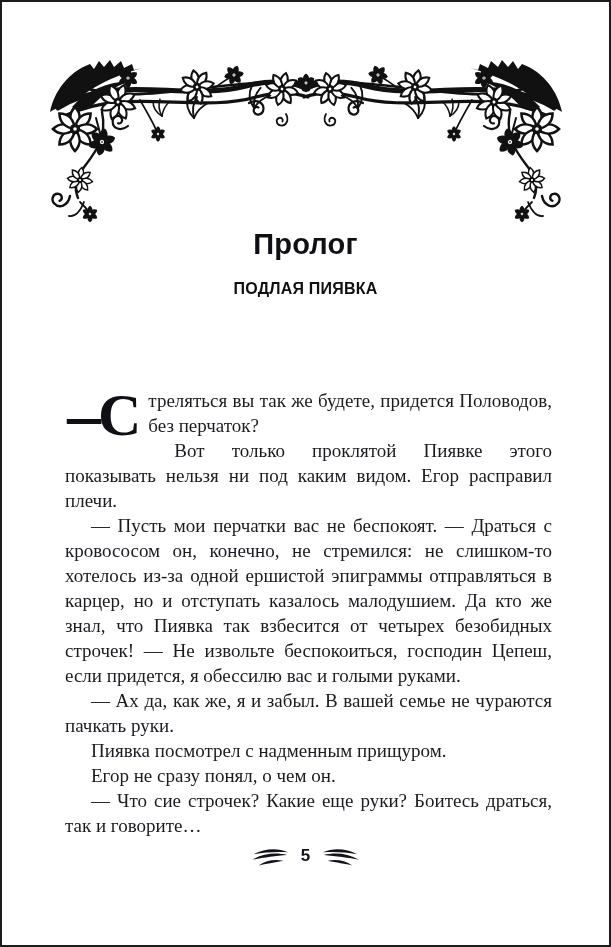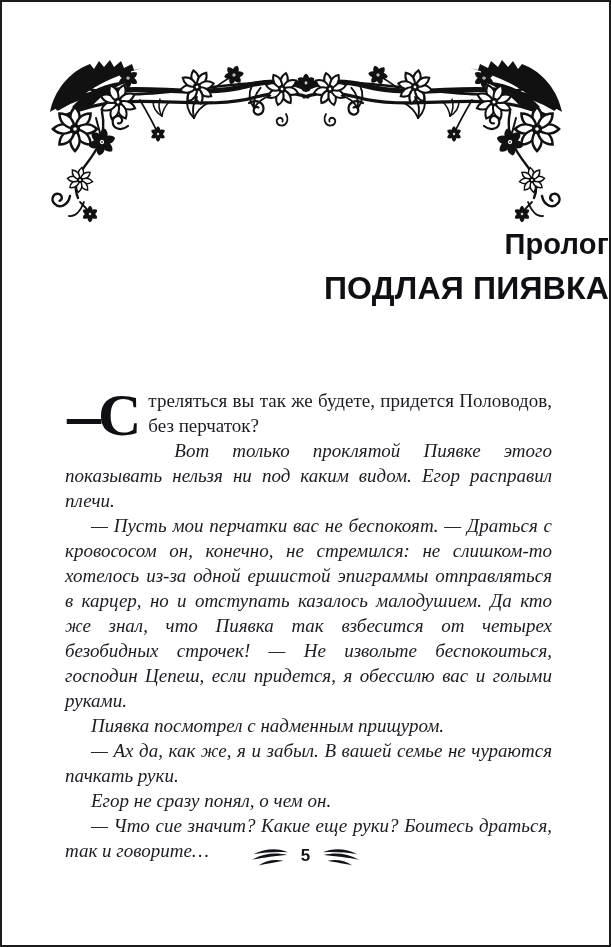--- a/index.html
+++ b/index.html
@@ -15,47 +15,47 @@
     font-family:"Liberation Serif", serif;
   }
   .ornament {
     position:absolute;
     top:54px; left:50%;
     transform:translateX(-50%);
   }
   .heading {
     position:absolute;
     top:226px; left:0; width:100%;
-    text-align:right;
+    text-align:center;
     font-family:"Liberation Sans", sans-serif;
     color:#101014;
   }
   .heading h1 {
     margin:0 0 12px 0;
     font-size:29px;
     font-weight:700;
     letter-spacing:0.2px;
   }
   .subtitle {
-    font-size:32px;
+    font-size:16px;
     font-weight:700;
     line-height:31px;
     letter-spacing:0.2px;
   }
   .body-text {
     position:absolute;
     top:386px; left:63px;
     width:487px;
     font-size:19px;
     line-height:25px;
     text-align:justify;
     color:#1b1b22;
   }
   .body-text p { margin:0; }
-  .body-text p.indent { text-indent:26px;font-style:italic; }
+  .body-text p.indent { text-indent:26px; }
   .dropcap {
     float:left;
     margin:2px 7px 0 0;
     font-weight:700;
     white-space:nowrap;
     color:#101014;
   }
   .dc-dash {
     display:inline-block;
     font-size:38px;
@@ -179,24 +179,24 @@
       <div>ПОДЛАЯ ПИЯВКА</div>
     </div>
   </div>
 
   <div class="body-text">
     <p>
       <span class="dropcap"><span class="dc-dash">—</span><span class="dc-letter">С</span></span><span>треляться вы так же будете, придется Половодов, без перчаток?</span>
     </p>
     <p class="indent">Вот только проклятой Пиявке этого показывать нельзя ни под каким видом. Егор расправил плечи.</p>
     <p class="indent">— Пусть мои перчатки вас не беспокоят. — Драться с кровососом он, конечно, не стремился: не слишком-то хотелось из-за одной ершистой эпиграммы отправляться в карцер, но и отступать казалось малодушием. Да кто же знал, что Пиявка так взбесится от четырех безобидных строчек! — Не извольте беспокоиться, господин Цепеш, если придется, я обессилю вас и голыми руками.</p>
+    <p class="indent">— Ах да, как же, я и забыл. В вашей семье не чураются пачкать руки.</p>
     <p class="indent">Пиявка посмотрел с надменным прищуром.</p>
-    <p class="indent">— Ах да, как же, я и забыл. В вашей семье не чураются пачкать руки.</p>
     <p class="indent">Егор не сразу понял, о чем он.</p>
-    <p class="indent">— Что сие значит? Какие еще руки? Боитесь драться, так и говорите…</p>
+    <p class="indent">— Что сие строчек? Какие еще руки? Боитесь драться, так и говорите…</p>
   </div>
 
   <div class="footer">
     <svg class="flourish" width="38" height="20" viewBox="0 0 40 20" aria-hidden="true" fill="#12121a">
       <use href="#swash"></use>
     </svg>
     <span class="page-number">5</span>
     <svg class="flourish" width="38" height="20" viewBox="0 0 40 20" aria-hidden="true" fill="#12121a">
       <use href="#swash" transform="translate(40,0) scale(-1,1)"></use>
     </svg>

